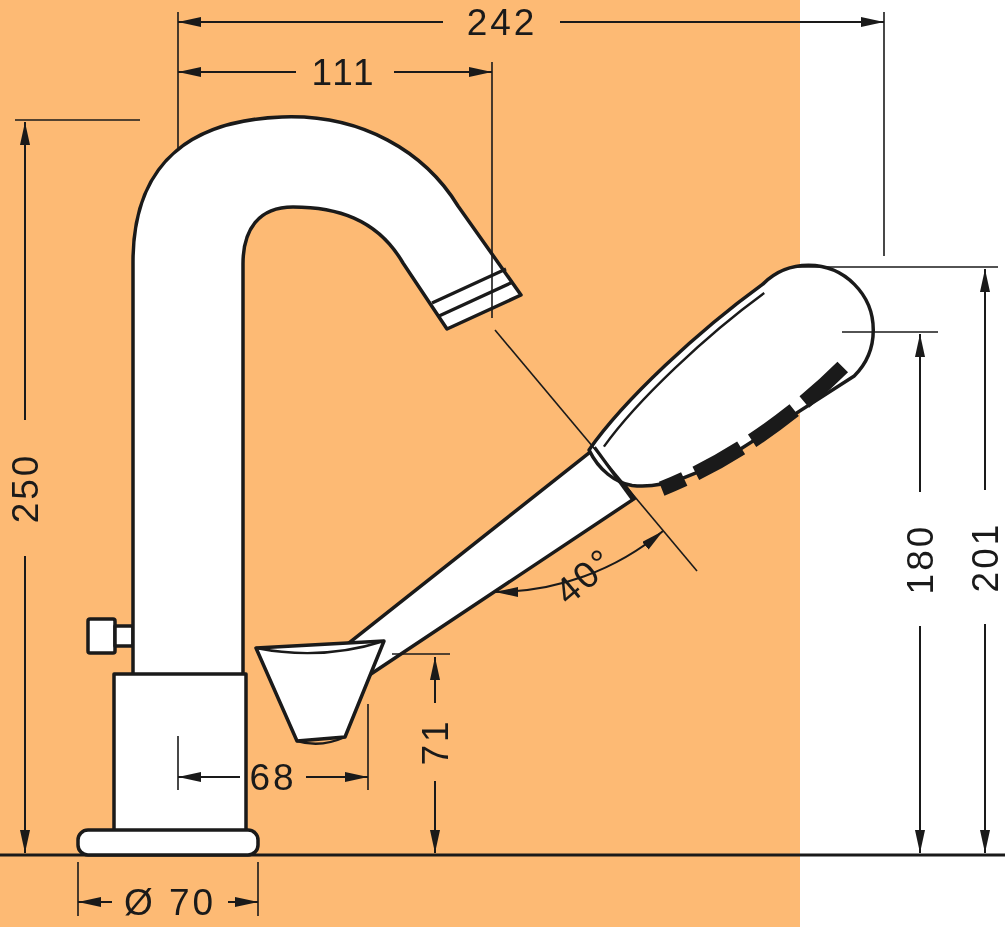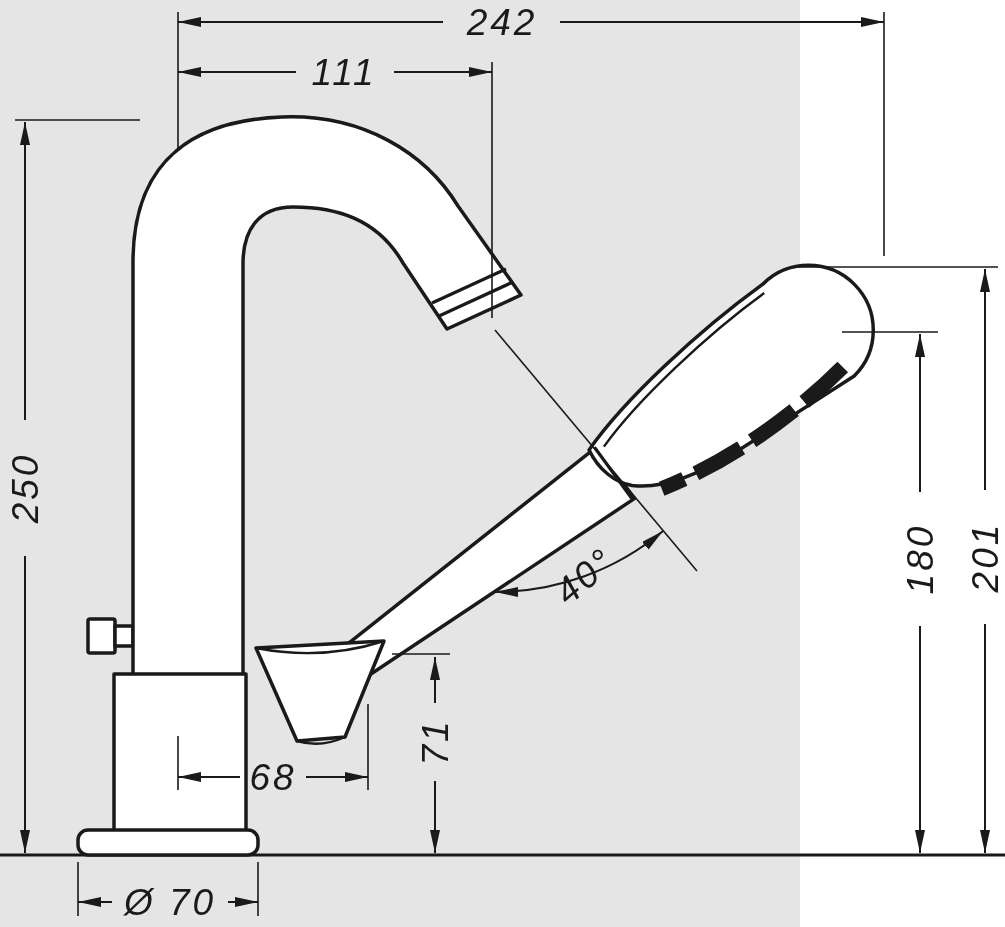--- a/index.html
+++ b/index.html
@@ -4,23 +4,22 @@
 <style>
   html, body {
     margin: 0;
     padding: 0;
     background: #ffffff;
   }
   .stage {
     width: 800px;
     height: 927px;
     position: relative;
-    background: #e5e5e5;
+    background: #fdba74;
     font-family: "Liberation Sans", sans-serif;
-    font-style: italic;
   }
   svg { display: block; }
   .outline  { fill: #ffffff; stroke: #1a1a1a; stroke-width: 3.5; stroke-linejoin: round; }
   .detail   { fill: none;    stroke: #1a1a1a; stroke-width: 2.4; }
   .thick    { fill: none;    stroke: #1a1a1a; stroke-width: 3.2; }
   .dimline  { fill: none;    stroke: #1a1a1a; stroke-width: 2;   }
   .extline  { fill: none;    stroke: #1a1a1a; stroke-width: 1.6; }
   .refline  { fill: none;    stroke: #1a1a1a; stroke-width: 1.6; }
   .spray    { fill: none;    stroke: #1a1a1a; stroke-width: 15;
               stroke-dasharray: 52 13; }

